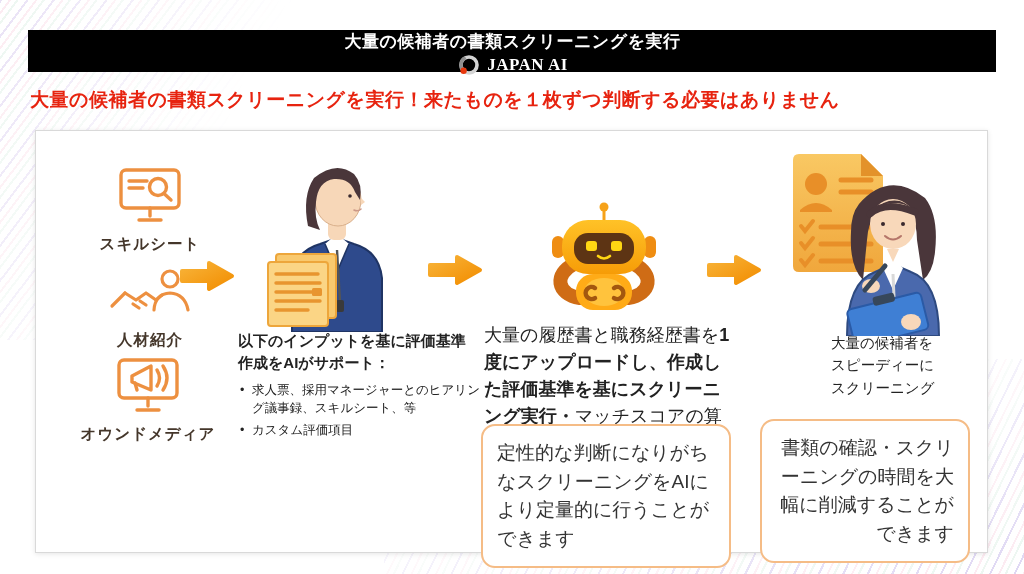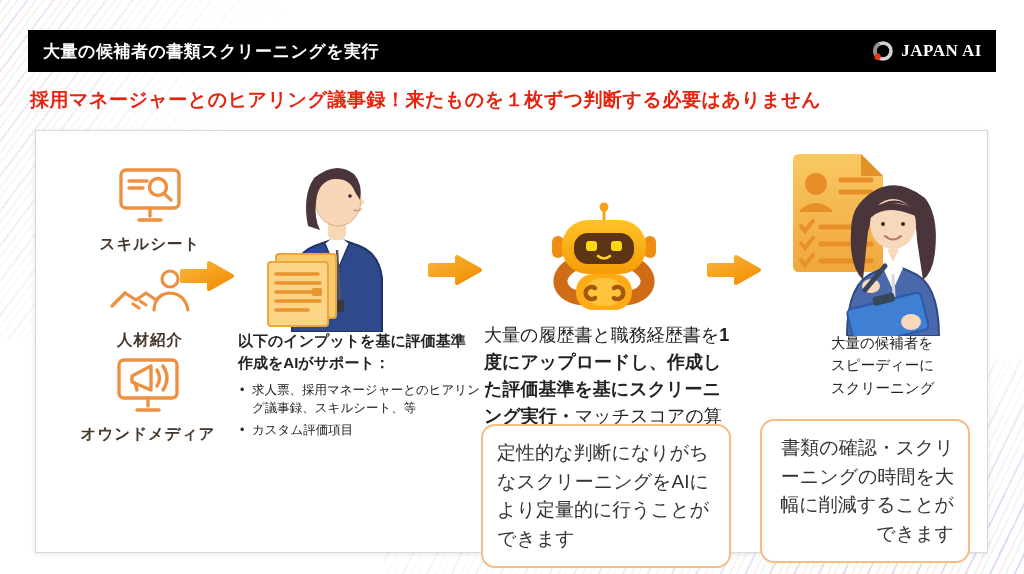--- a/index.html
+++ b/index.html
@@ -30,20 +30,21 @@
       rgba(165,212,186,.22) 14px 16px, transparent 16px 22px);
     -webkit-mask-image:linear-gradient(to top left, rgba(0,0,0,.95), transparent 72%);
     mask-image:linear-gradient(to top left, rgba(0,0,0,.95), transparent 72%);
   }
 
   
   .header-bar {
     position:absolute; left:28px; top:30px; width:968px; height:42px;
     background:#000; display:flex; align-items:center; justify-content:space-between;
     padding:0 14px 0 15px;
+    flex-direction:column;
   }
   .header-title { color:#fff; font-size:17px; font-weight:700; letter-spacing:.5px; }
   .logo { display:flex; align-items:center; gap:6px; }
   .logo-text { color:#fff; font-size:17px; font-weight:700; letter-spacing:.5px;font-family:Liberation Serif, serif; }
 
   
   .subtitle {
     position:absolute; left:30px; top:87px; width:960px;
     color:#e7230f; font-size:19px; font-weight:700; letter-spacing:.5px;
   }
@@ -94,21 +95,21 @@
         <svg width="24" height="24" viewBox="0 0 24 24">
           <circle cx="12" cy="12" r="8" fill="none" stroke="#d4d4d4" stroke-width="3.6"></circle>
           <circle cx="12" cy="12" r="8" fill="none" stroke="#8f8f8f" stroke-width="3.6" stroke-dasharray="14 60" stroke-dashoffset="-20"></circle>
           <circle cx="6.6" cy="17.8" r="3.2" fill="#e8380d"></circle>
         </svg>
       </span>
       <span class="logo-text">JAPAN AI</span>
     </div>
   </div>
 
-  <div class="subtitle">採用マネージャーとのヒアリング議事録！来たものを１枚ずつ判断する必要はありません</div>
+  <div class="subtitle">大量の候補者の書類スクリーニングを実行！来たものを１枚ずつ判断する必要はありません</div>
 
   <div class="panel"></div>
 
   <div class="abs source-item" style="left:75px; top:166px; width:150px;">
     <span>
       <svg width="66" height="60" viewBox="0 0 66 60" fill="none" stroke="#ED9040" stroke-width="3.4" stroke-linecap="round" stroke-linejoin="round">
         <rect x="4" y="4" width="58" height="38" rx="5"></rect>
         <path d="M12 15 H30"></path>
           <path d="M12 22 H26"></path>
         <circle cx="41" cy="21" r="8.5"></circle>

